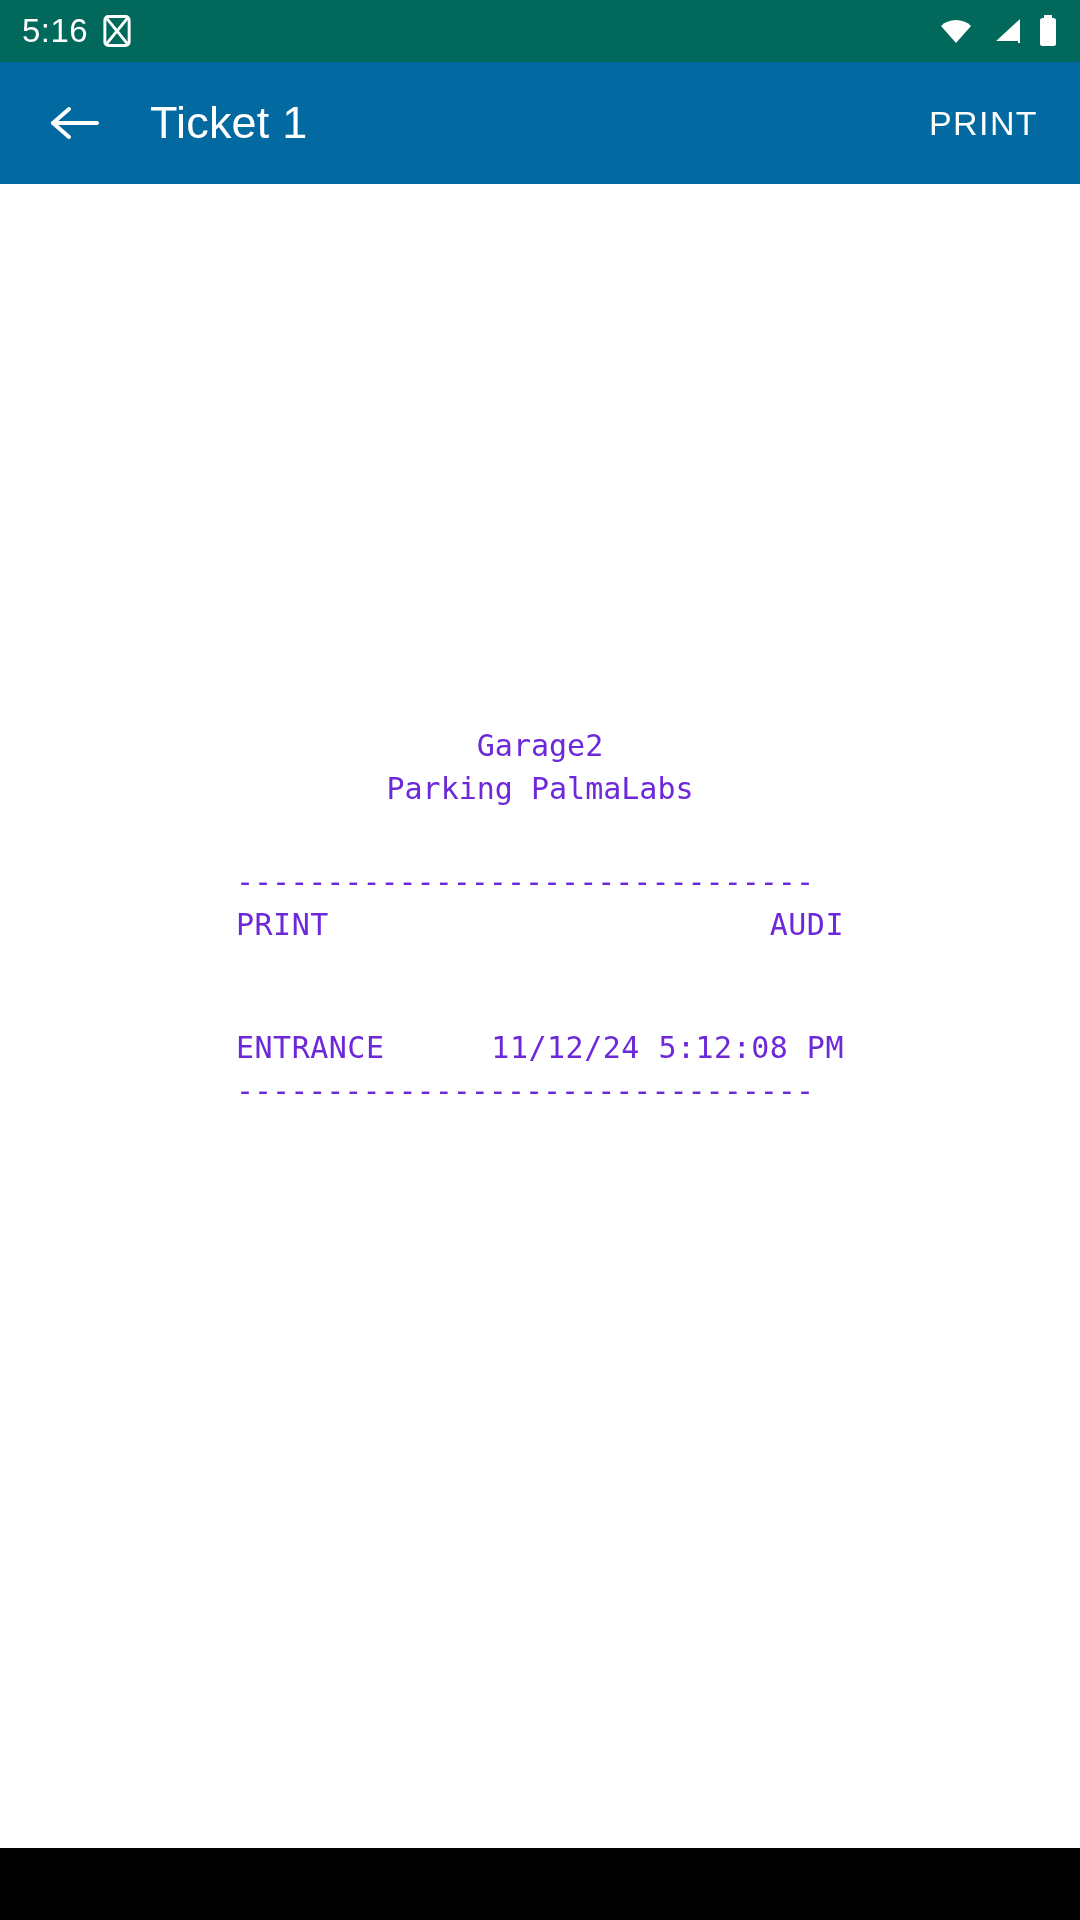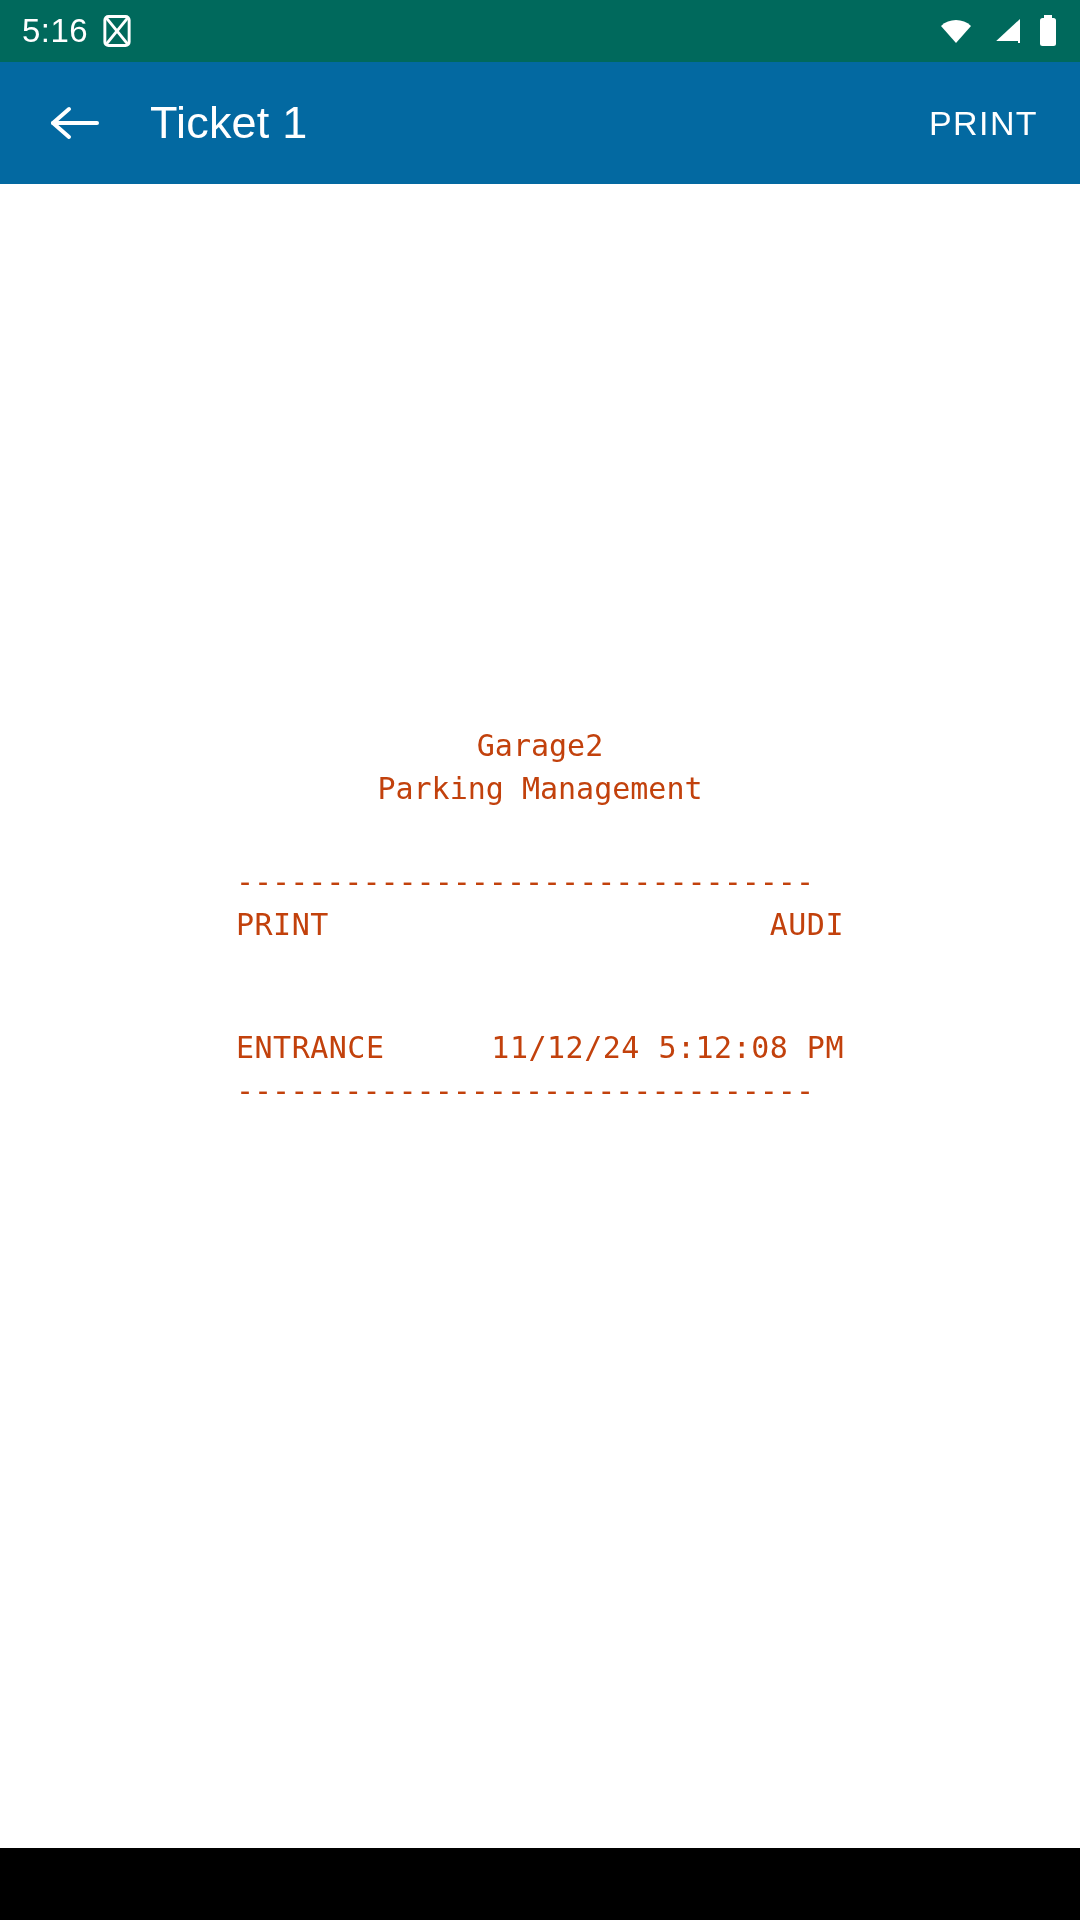--- a/index.html
+++ b/index.html
@@ -90,21 +90,21 @@
     position: relative;
   }
   .receipt {
     position: absolute;
     left: 0;
     right: 0;
     top: 540px;
     padding: 0 236px 0 236px;
     font-family: "DejaVu Sans Mono", "Liberation Mono", monospace;
     font-size: 30px;
-    color: #c2410c;
+    color: #6d28d9;
     line-height: 1.3;
   }
   .receipt-header {
     text-align: center;
     letter-spacing: 0px;
   }
   .receipt-header .line {
     display: block;
     padding: 2px 0;
     font-size: 30px;
@@ -188,21 +188,21 @@
     </button>
     <div class="app-title">Ticket 1</div>
     <button class="print-btn">PRINT</button>
   </div>
 
   <div class="content">
     <div class="receipt">
 
       <div class="receipt-header">
         <span class="line">Garage2</span>
-        <span class="line">Parking Management</span>
+        <span class="line">Parking PalmaLabs</span>
       </div>
 
       <div class="rule">--------------------------------</div>
 
       <div class="row">
         <span class="k">PRINT</span>
         <span class="v">AUDI</span>
       </div>
 
       <div class="spacer-row"></div>

